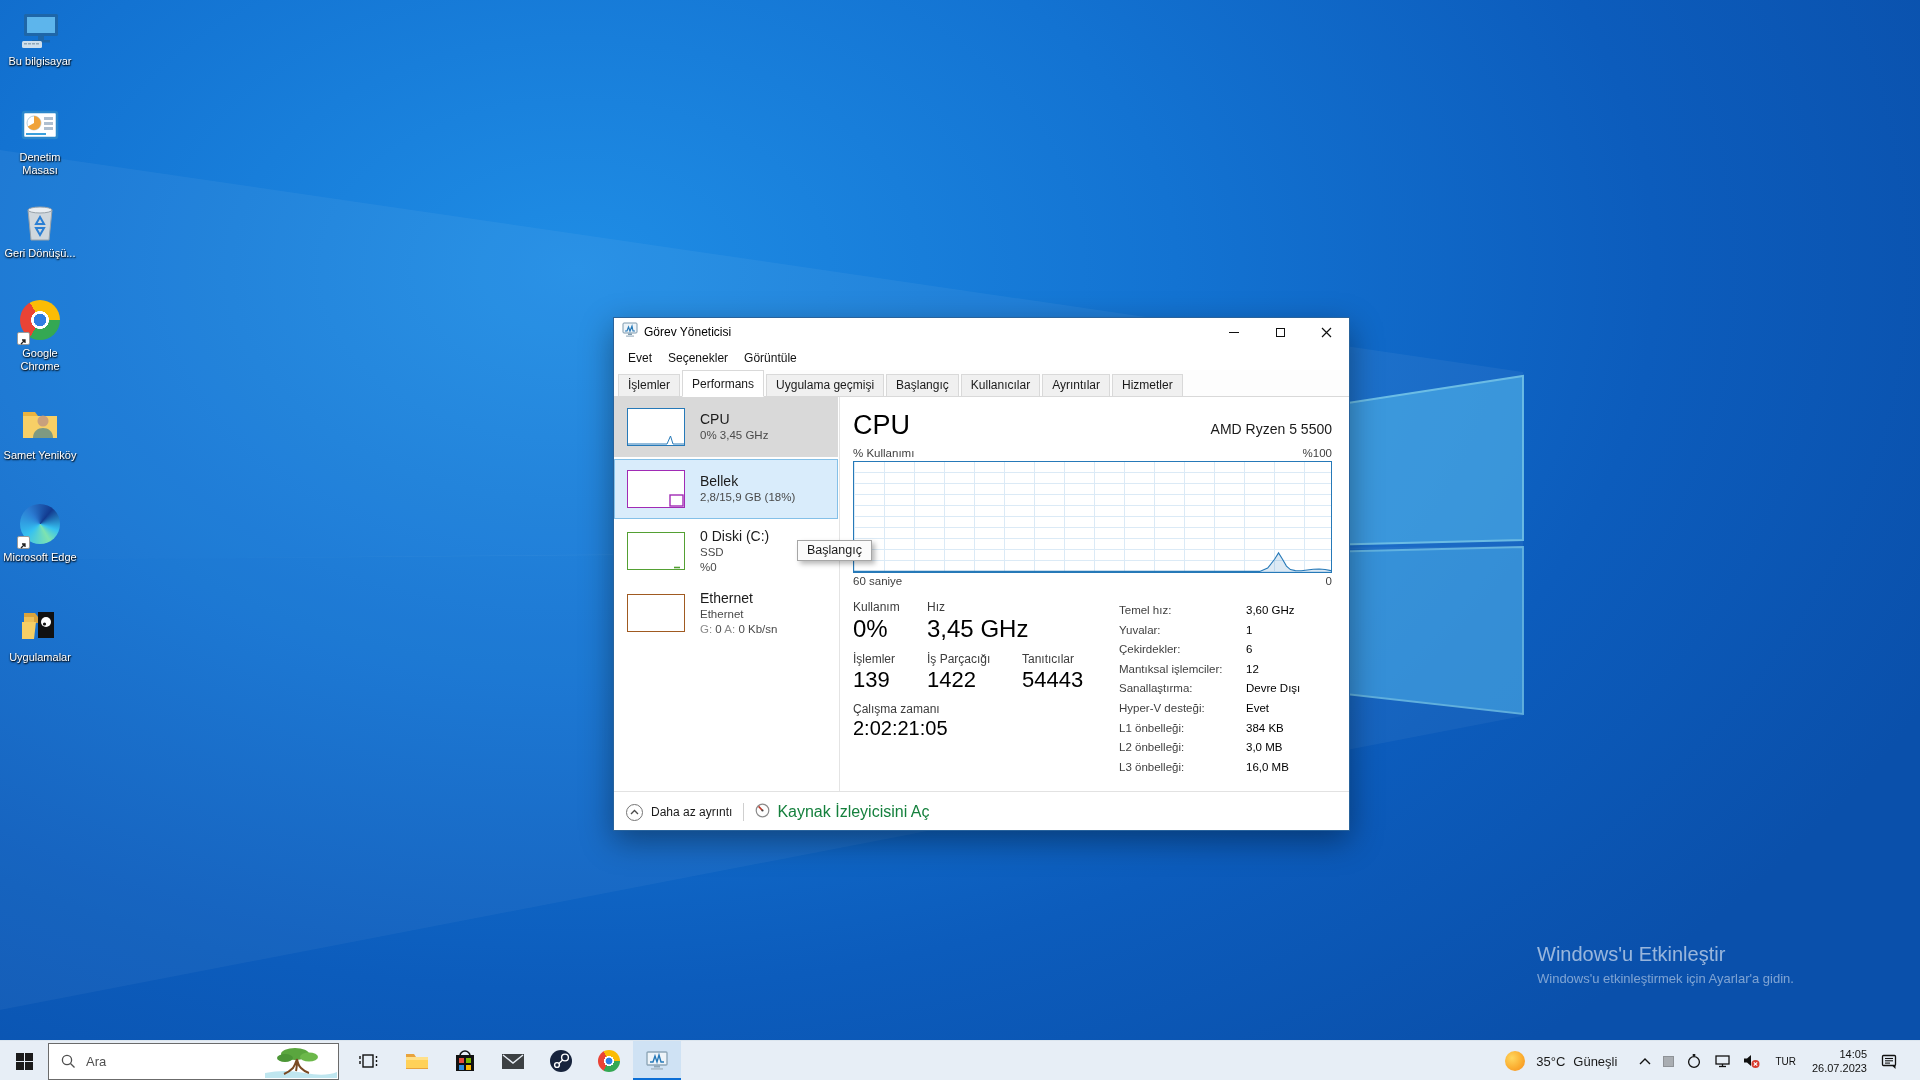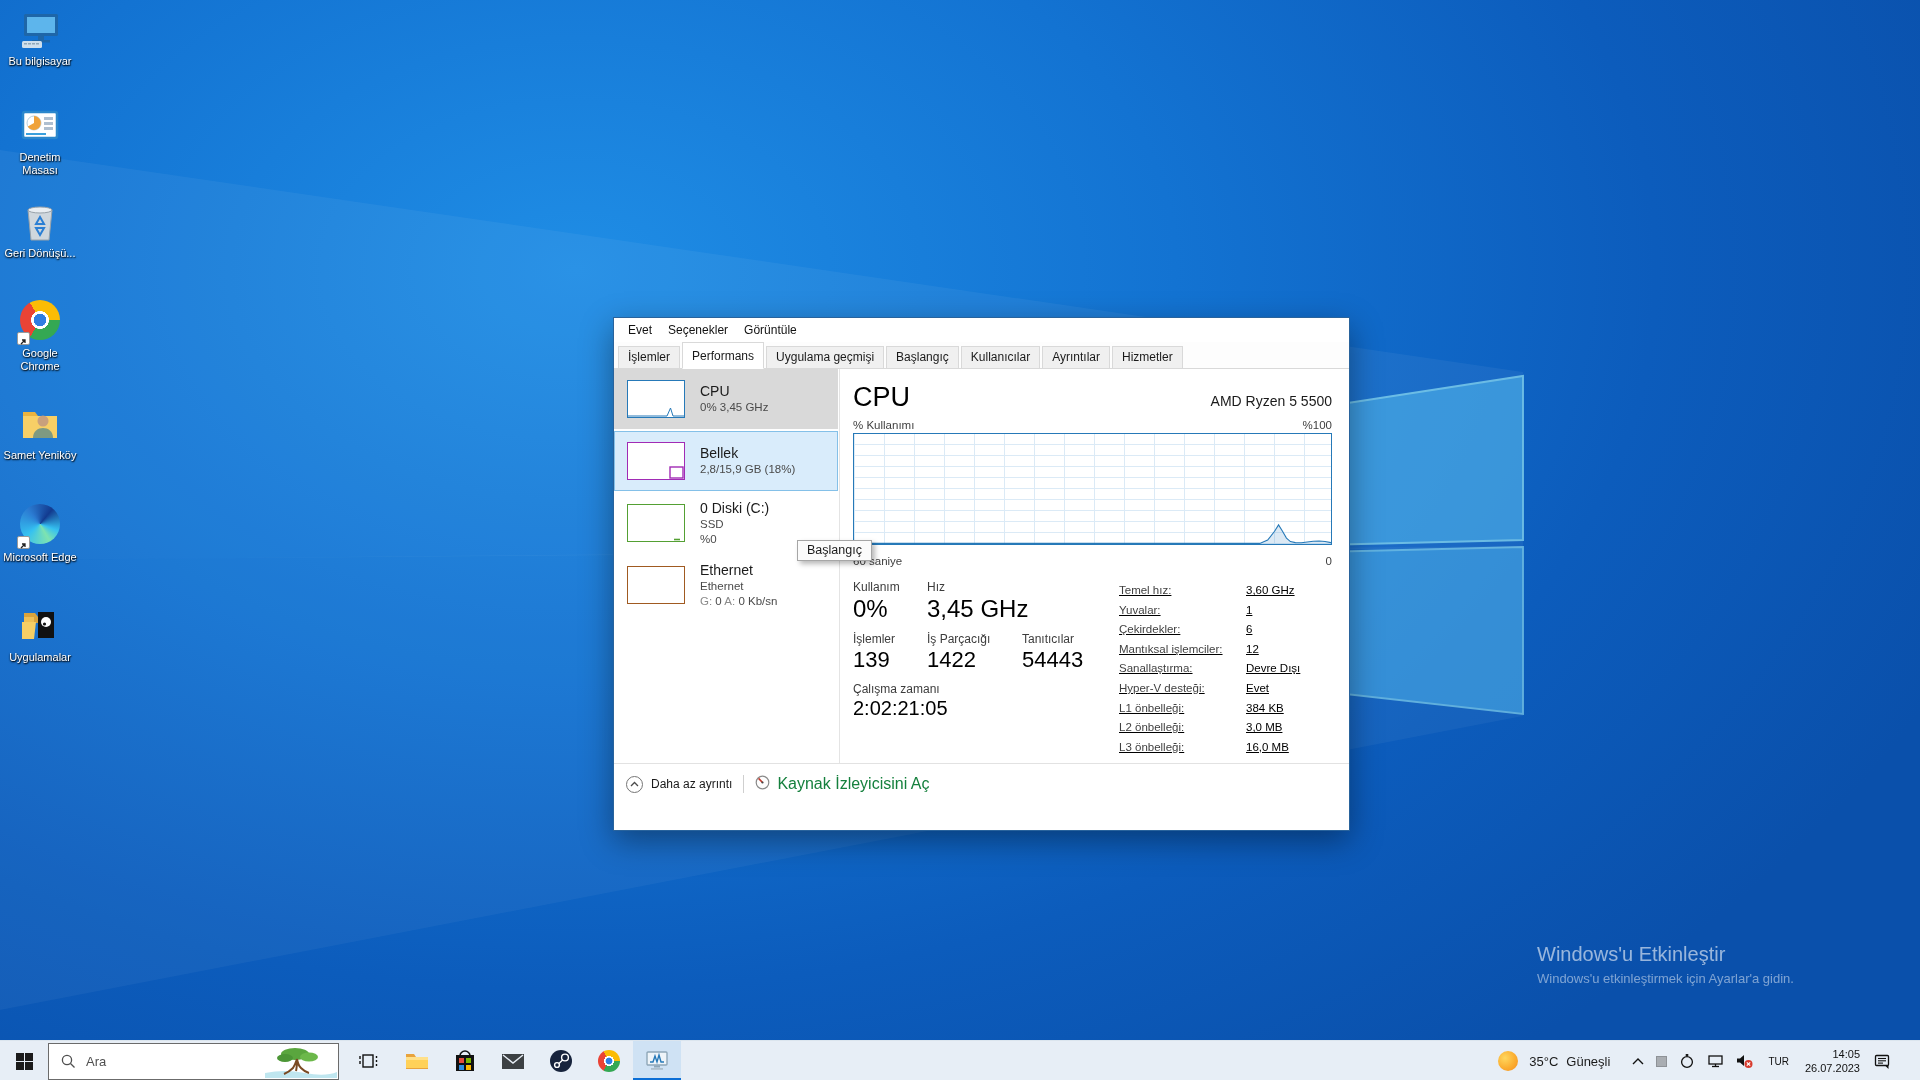--- a/index.html
+++ b/index.html
@@ -72,32 +72,32 @@
   .mtitle { font-size:27px; font-weight:400; color:#000; line-height:32px; }
   .mdevice { font-size:14px; color:#1b1b1b; padding-bottom:4px; }
   .glabels, .gxlabels { display:flex; justify-content:space-between; font-size:11.5px; color:#3f3f3f; }
   .glabels { margin-top:6px; margin-bottom:2px; }
   .graph { height:112px; border:1px solid #2679b8; position:relative; background:#fff;
     background-image:
       repeating-linear-gradient(90deg, #dbeaf6 0, #dbeaf6 1px, transparent 1px, transparent 30px),
       repeating-linear-gradient(0deg, #dbeaf6 0, #dbeaf6 1px, transparent 1px, transparent 11px);
   }
   .graph svg { position:absolute; inset:0; width:100%; height:100%; }
-  .gxlabels { margin-top:10px; }
+  .gxlabels { margin-top:2px; }
 
   .stats { display:flex; margin-top:13px; }
   .stats-left { width:252px; }
   .sl-row { display:flex; margin-bottom:9px; }
   .sl-cell .lab { font-size:12px; color:#3c3c3c; margin-bottom:1px; }
   .sl-cell .val { font-size:24px; color:#000; font-weight:400; }
   .sl-row2 .sl-cell .val { font-size:22px; }
   .sl-cell.w1 { width:74px; } .sl-cell.w2 { width:95px; }
   .sl-up .val { font-size:20px; }
   .stats-right { margin-left:14px; padding-top:1px; }
-  .dr { display:flex; font-size:11.5px; line-height:19.6px;text-decoration:underline; }
+  .dr { display:flex; font-size:11.5px; line-height:19.6px; }
   .dr .dl { width:127px; color:#3f3f3f; }
   .dr .dv { color:#000; }
 
   .tmfooter { height:41px; border-top:1px solid #e2e2e2; display:flex; align-items:center; padding-left:12px; }
   .chev-circle { width:17px; height:17px; border:1px solid #757575; border-radius:50%;
     display:flex; align-items:center; justify-content:center; }
   .less-lbl { font-size:12px; color:#1a1a1a; margin-left:8px; }
   .fsep { width:1px; height:18px; background:#cfcfcf; margin:0 11px; }
   .rm-link { font-size:16px; color:#15803d; margin-left:7px; }
 
@@ -114,21 +114,21 @@
   .searchbox { position:absolute; left:48px; top:2px; width:291px; height:37px; background:#fff;
     border:1px solid #6b6b6b; display:flex; align-items:center; }
   .searchbox input { flex:1; border:0; outline:0; font-size:13px; color:#333; background:transparent;
     font-family:"Liberation Sans","DejaVu Sans",sans-serif; min-width:0; }
   .searchbox input::placeholder { color:#4f4f4f; opacity:1; }
   .stree { width:72px; height:33px; margin-right:1px; position:relative; overflow:hidden; background:#fff; }
   .taskicons { position:absolute; left:345px; top:0; display:flex; }
   .tbtn { width:48px; height:40px; display:flex; align-items:center; justify-content:center; position:relative; }
   .tbtn.active { background:#cfe2f4; box-shadow:inset 0 -3px 0 #0a6ed6; }
 
-  .tray { position:absolute; right:0; top:0; height:40px; display:flex; align-items:center; padding-right:23px; }
+  .tray { position:absolute; right:0; top:0; height:40px; display:flex; align-items:center; padding-right:16px; }
   .weather { display:flex; align-items:center; margin-right:16px; }
   .wsun { width:20px; height:20px; border-radius:50%;
     background:radial-gradient(circle at 35% 35%, #ffd75e 0%, #fbae31 55%, #f58c1d 100%); }
   .wtemp { font-size:13px; color:#1a1a1a; margin-left:11px; }
   .wcond { font-size:13px; color:#1a1a1a; margin-left:8px; }
   .trayic { display:flex; align-items:center; justify-content:center; height:40px; padding:0 6px; }
   .lang { font-size:10px; color:#111; padding:0 8px; }
   .clock { text-align:right; font-size:11px; color:#111; line-height:14px; padding:0 8px; }
   .graysq { width:11px; height:11px; background:#a9adb2; border:1px solid #8e9297; }
 </style>
@@ -242,20 +242,44 @@
   <div class="lbl">Uygulamalar</div>
 </div>
 
 <div class="watermark">
   <div class="t1">Windows'u Etkinleştir</div>
   <div class="t2">Windows'u etkinleştirmek için Ayarlar'a gidin.</div>
 </div>
 
 <div class="tmwin">
 
+  <div class="titlebar">
+    <span>
+      <svg width="16" height="16" viewBox="0 0 16 16">
+        <rect x="1" y="1" width="14" height="10" rx="1" fill="#eef4f9" stroke="#7d99ad" stroke-width="1"></rect>
+        <polyline points="3,9 5,9 6.5,5 8,9 10,4 11,9 13,9" fill="none" stroke="#2679b8" stroke-width="1.2"></polyline>
+        <rect x="6" y="11.5" width="4" height="1.5" fill="#7d99ad"></rect>
+        <rect x="4" y="13.5" width="8" height="1.2" fill="#9fb3c2"></rect>
+      </svg>
+    </span>
+    <span class="ttl">Görev Yöneticisi</span>
+    <div class="wctrl">
+      <div class="wbtn">
+          <span class="glyph-min"></span>
+        </div>
+      <div class="wbtn">
+          <span class="glyph-max"></span>
+        </div>
+      <div class="wbtn">
+        <svg width="11" height="11" viewBox="0 0 11 11">
+          <path d="M1,1 L10,10 M10,1 L1,10" stroke="#111" stroke-width="1.2"></path>
+        </svg>
+      </div>
+    </div>
+  </div>
 
   <div class="menubar">
     <span class="mi">Evet</span>
     <span class="mi">Seçenekler</span>
     <span class="mi">Görüntüle</span>
   </div>
 
   <div class="tabstrip">
     <span class="tab">İşlemler</span>
     <span class="tab active">Performans</span>

